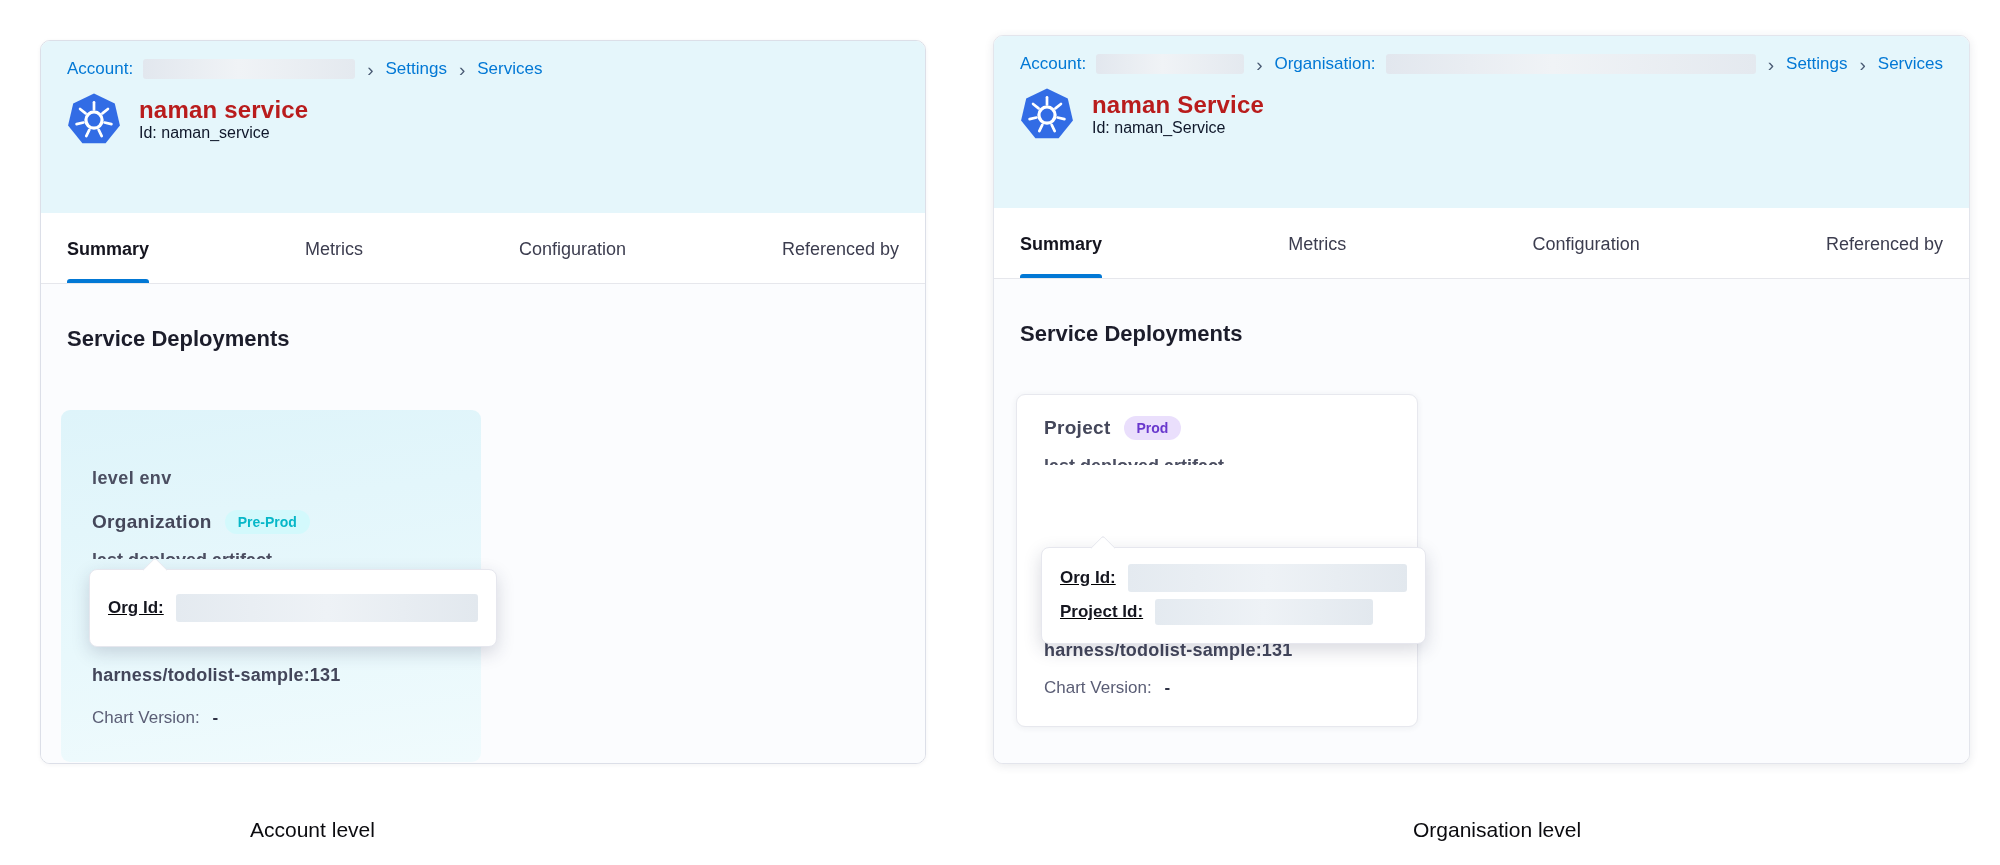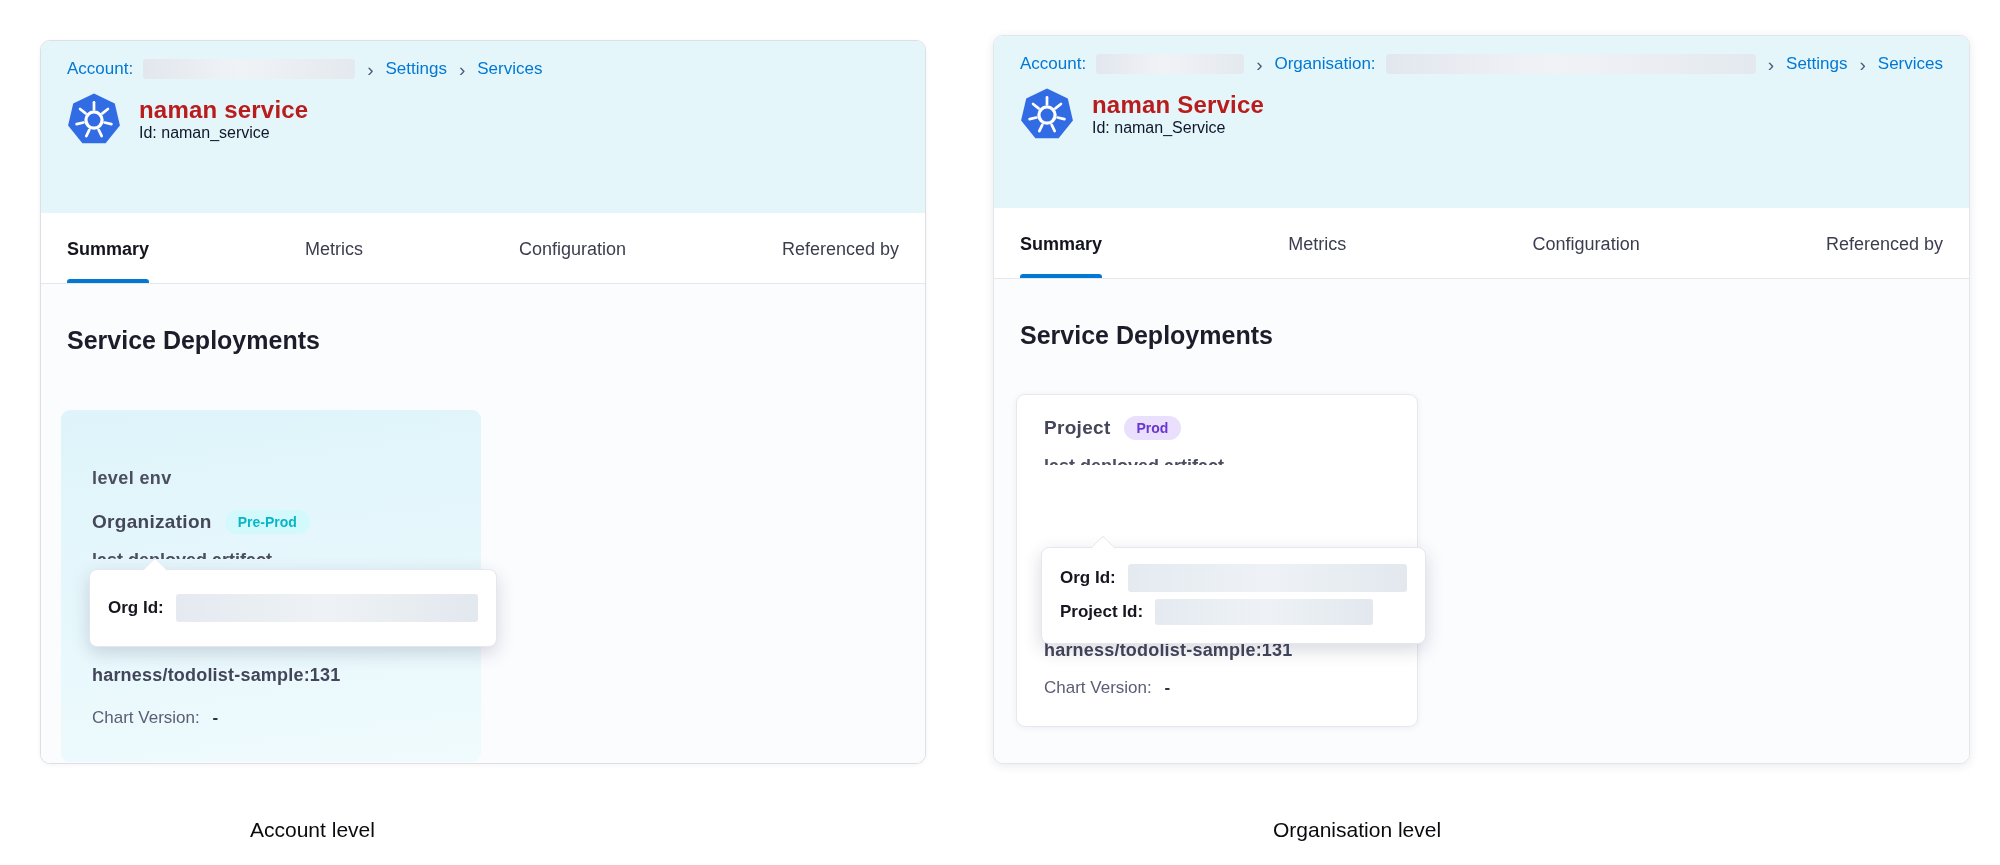--- a/index.html
+++ b/index.html
@@ -28,21 +28,21 @@
   .svc-id   { font-size:16px; color:#0f172a; }
 
   .tab-bar { background:#fff; height:71px; padding:0 26px; display:flex; gap:44px;
              border-bottom:1px solid #e6e7ec;justify-content:space-between; }
   .tab { position:relative; font-size:18px; color:#3c3d4f; padding-top:26px; cursor:pointer; }
   .tab.active { color:#15151f; font-weight:700; }
   .tab.active::after { content:""; position:absolute; left:0; right:0; bottom:0; height:4px;
              background:#0278d5; border-radius:3px 3px 0 0; }
 
   .panel-content { position:relative; background:#fbfcfe; height:506px; padding:0 26px; }
-  .section-title { font-size:25px; font-weight:700; color:#1c1d2b; padding-top:42px; }
+  .section-title { font-size:22px; font-weight:700; color:#1c1d2b; padding-top:42px; }
 
   
   .env-card { position:absolute; border-radius:9px; z-index:1; }
   .env-card-cyan  { left:20px; top:126px; width:420px; height:352px; padding:0 31px;
                     background:linear-gradient(172deg,#def4fa 0%,#e8f8fc 60%,#f0fbfd 100%); }
   .env-card-white { left:22px; top:115px; width:402px; height:333px; padding:0 27px;
                     background:#ffffff; border:1px solid #e7e8ee;
                     box-shadow:0 1px 6px rgba(40,50,70,.07); }
   .env-name  { padding-top:58px; font-size:18px; font-weight:700; color:#4b4e61; letter-spacing:.4px; }
   .env-card-white .env-name { padding-top:62px; }
@@ -55,39 +55,39 @@
                    font-size:18px; font-weight:700; color:#4b4e61; }
   .artifact { position:absolute; left:31px; top:255px; font-size:18px; font-weight:700;
               color:#43465a; letter-spacing:.2px; }
   .env-card-white .artifact { left:27px; top:245px; }
   .chart-version { position:absolute; left:31px; top:298px; font-size:17px; color:#5a5d75; }
   .env-card-white .chart-version { left:27px; top:283px; }
   .chart-dash { font-weight:700; color:#2f3245; margin-left:8px; }
 
   
   .tooltip { position:absolute; background:#fff; border:1px solid #e6e7ee; border-radius:8px;
-             box-shadow:0 6px 18px rgba(40,45,80,.18); z-index:5; }
+             box-shadow:0 6px 18px rgba(40,45,80,.18); z-index:5;text-decoration:underline; }
   .tooltip-caret { position:absolute; top:-9px; width:18px; height:18px; background:#fff;
              border-left:1px solid #e6e7ee; border-top:1px solid #e6e7ee;
              transform:rotate(45deg); border-radius:3px 0 0 0; }
   .tooltip-left  { left:48px; top:285px; width:408px; padding:24px 18px; }
   .tooltip-left  .tooltip-caret { left:56px; }
   .tooltip-right { left:47px; top:268px; width:385px; padding:16px 18px 18px; }
   .tooltip-right .tooltip-caret { left:52px; }
   .tooltip-row { display:flex; align-items:center; gap:12px; }
   .tooltip-row + .tooltip-row { margin-top:7px; }
   .tooltip-label { font-size:17px; font-weight:700; color:#15161f; white-space:nowrap; }
   .tt-redact { flex:1 1 auto; height:28px;
                background:linear-gradient(90deg,#e4eaf0 0%,#eef2f6 50%,#e2e8ee 100%); }
   .tt-redact.short { margin-right:34px; height:26px; }
 
   
   .caption { position:absolute; top:818px; font-size:21px; color:#0b0b0f; }
   .caption-left  { left:250px; }
-  .caption-right { left:1273px; }
+  .caption-right { left:1413px; }
 </style>
 </head>
 <body>
 
 <section class="panel panel-left">
   <header class="panel-header">
     <nav class="breadcrumb">
       <span class="crumb-link">Account:</span>
       <span class="redact bc-redact w212"></span>
       <span class="crumb-sep">›</span>

